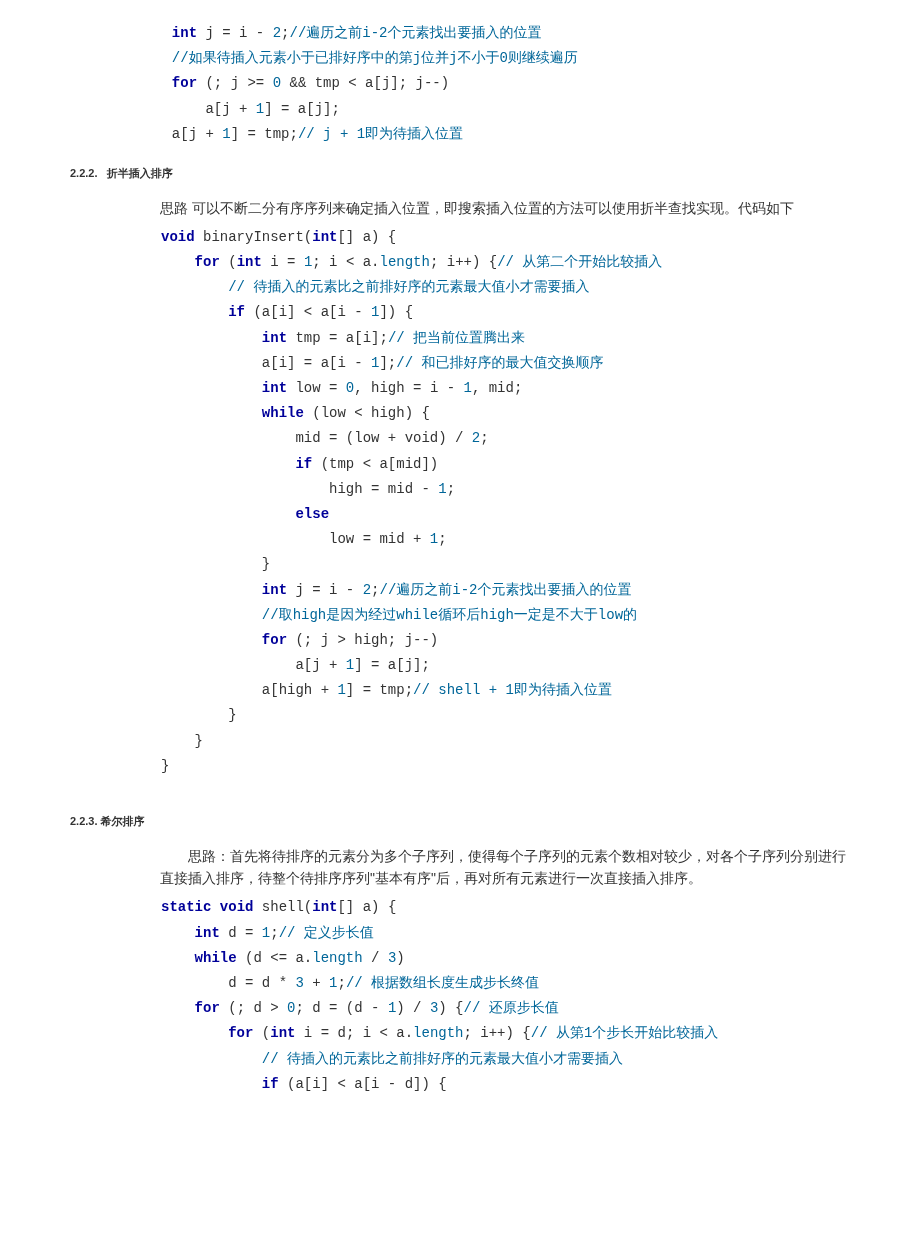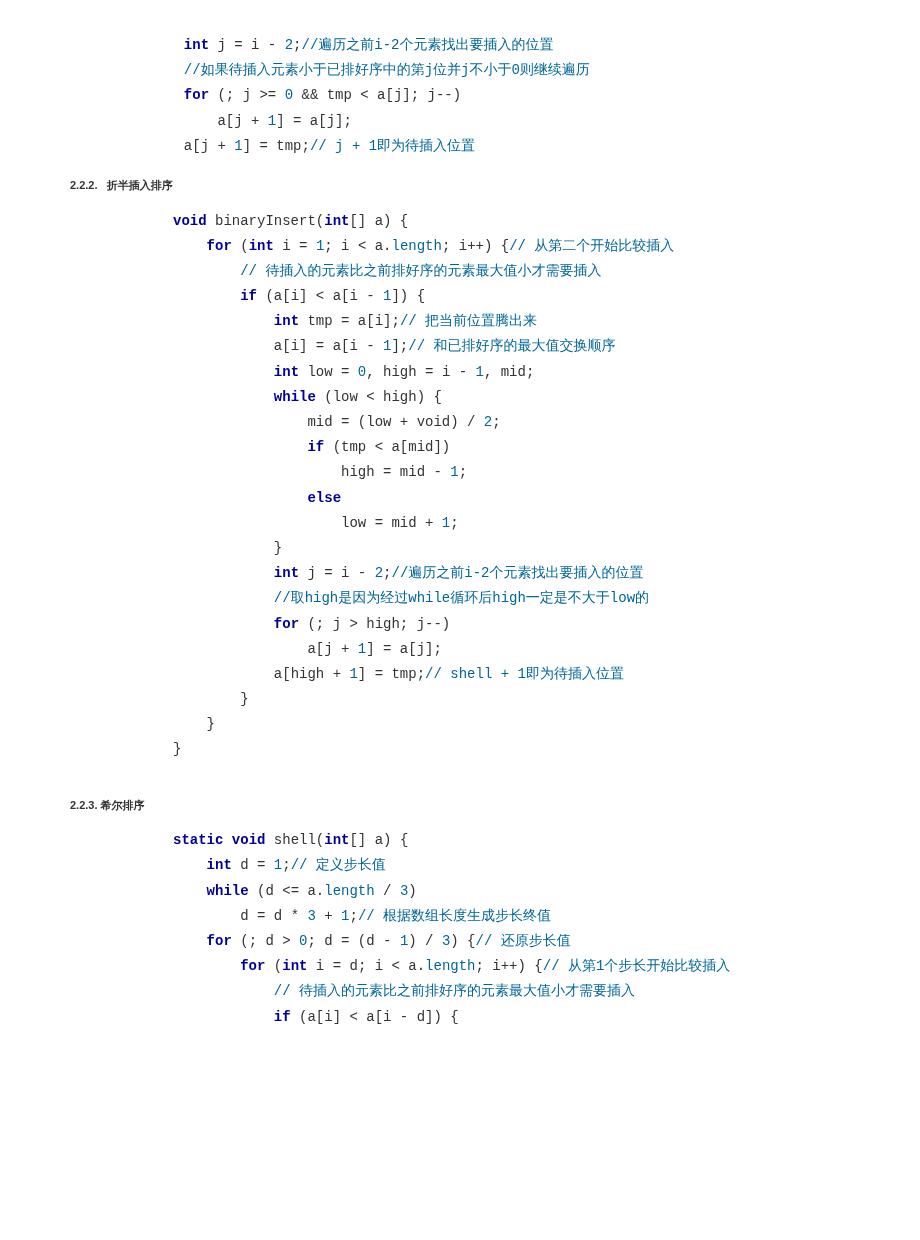--- a/index.html
+++ b/index.html
@@ -20,21 +20,21 @@
   }
   .intro-para {
     margin: 0 0 6px 0;
     text-indent: 2em;
   }
   pre.code {
     font-family: Consolas, "Courier New", monospace;
     font-size: 14px;
     line-height: 1.8;
     white-space: pre;
-    margin: 13px;
+    margin: 1px;
   }
   
   .kw  { color: #009; font-weight: bold; }   
   .ty  { color: #009; font-weight: bold; }   
   .cm  { color: #069; }                      
   .prop{ color: #069; }                      
   .num { color: #069; }
   .indent-block { margin-left: 90px; }
   .flow-block { margin-left: 90px; }
 </style>
@@ -46,20 +46,21 @@
             <span class="kw">for</span><span> (; j &gt;= </span><span class="num">0</span><span> &amp;&amp; tmp &lt; a[j]; j--)</span>
             <span>    a[j + </span><span class="num">1</span><span>] = a[j];</span>
             <span>a[j + </span><span class="num">1</span><span>] = tmp;</span><span class="cm">// j + 1即为待插入位置</span>
 </pre>
 
 <h3 class="section-heading">
   <span>2.2.2.</span>&nbsp;&nbsp;&nbsp;<span>折半插入排序</span>
 </h3>
 
 <div class="flow-block">
+<p class="intro-para" style="text-indent:0;">思路 可以不断二分有序序列来确定插入位置，即搜索插入位置的方法可以使用折半查找实现。代码如下</p>
 <pre class="code"><span class="ty">void</span><span> binaryInsert(</span><span class="ty">int</span><span>[] a) {</span>
     <span class="kw">for</span><span> (</span><span class="ty">int</span><span> i = </span><span class="num">1</span><span>; i &lt; a.</span><span class="prop">length</span><span>; i++) {</span><span class="cm">// 从第二个开始比较插入</span>
         <span class="cm">// 待插入的元素比之前排好序的元素最大值小才需要插入</span>
         <span class="kw">if</span><span> (a[i] &lt; a[i - </span><span class="num">1</span><span>]) {</span>
             <span class="ty">int</span><span> tmp = a[i];</span><span class="cm">// 把当前位置腾出来</span>
             <span>a[i] = a[i - </span><span class="num">1</span><span>];</span><span class="cm">// 和已排好序的最大值交换顺序</span>
             <span class="ty">int</span><span> low = </span><span class="num">0</span><span>, high = i - </span><span class="num">1</span><span>, mid;</span>
             <span class="kw">while</span><span> (low &lt; high) {</span>
                 <span>mid = (low + void) / </span><span class="num">2</span><span>;</span>
                 <span class="kw">if</span><span> (tmp &lt; a[mid])</span>
@@ -76,20 +77,21 @@
     <span>}</span>
 <span>}</span>
 </pre>
 </div>
 
 <h3 class="section-heading" style="margin-top:34px;">
   <span>2.2.3.</span> <span>希</span><span>尔排序</span>
 </h3>
 
 <div class="flow-block">
+<p class="intro-para">思路：首先将待排序的元素分为多个子序列，使得每个子序列的元素个数相对较少，对各个子序列分别进行直接插入排序，待整个待排序序列"基本有序"后，再对所有元素进行一次直接插入排序。</p>
 <pre class="code"><span class="kw">static</span><span> </span><span class="ty">void</span><span> shell(</span><span class="ty">int</span><span>[] a) {</span>
     <span class="ty">int</span><span> d = </span><span class="num">1</span><span>;</span><span class="cm">// 定义步长值</span>
     <span class="kw">while</span><span> (d &lt;= a.</span><span class="prop">length</span><span> / </span><span class="num">3</span><span>)</span>
         <span>d = d * </span><span class="num">3</span><span> + </span><span class="num">1</span><span>;</span><span class="cm">// 根据数组长度生成步长终值</span>
     <span class="kw">for</span><span> (; d &gt; </span><span class="num">0</span><span>; d = (d - </span><span class="num">1</span><span>) / </span><span class="num">3</span><span>) {</span><span class="cm">// 还原步长值</span>
         <span class="kw">for</span><span> (</span><span class="ty">int</span><span> i = d; i &lt; a.</span><span class="prop">length</span><span>; i++) {</span><span class="cm">// 从第1个步长开始比较插入</span>
             <span class="cm">// 待插入的元素比之前排好序的元素最大值小才需要插入</span>
             <span class="kw">if</span><span> (a[i] &lt; a[i - d]) {</span>
 </pre>
 </div>

